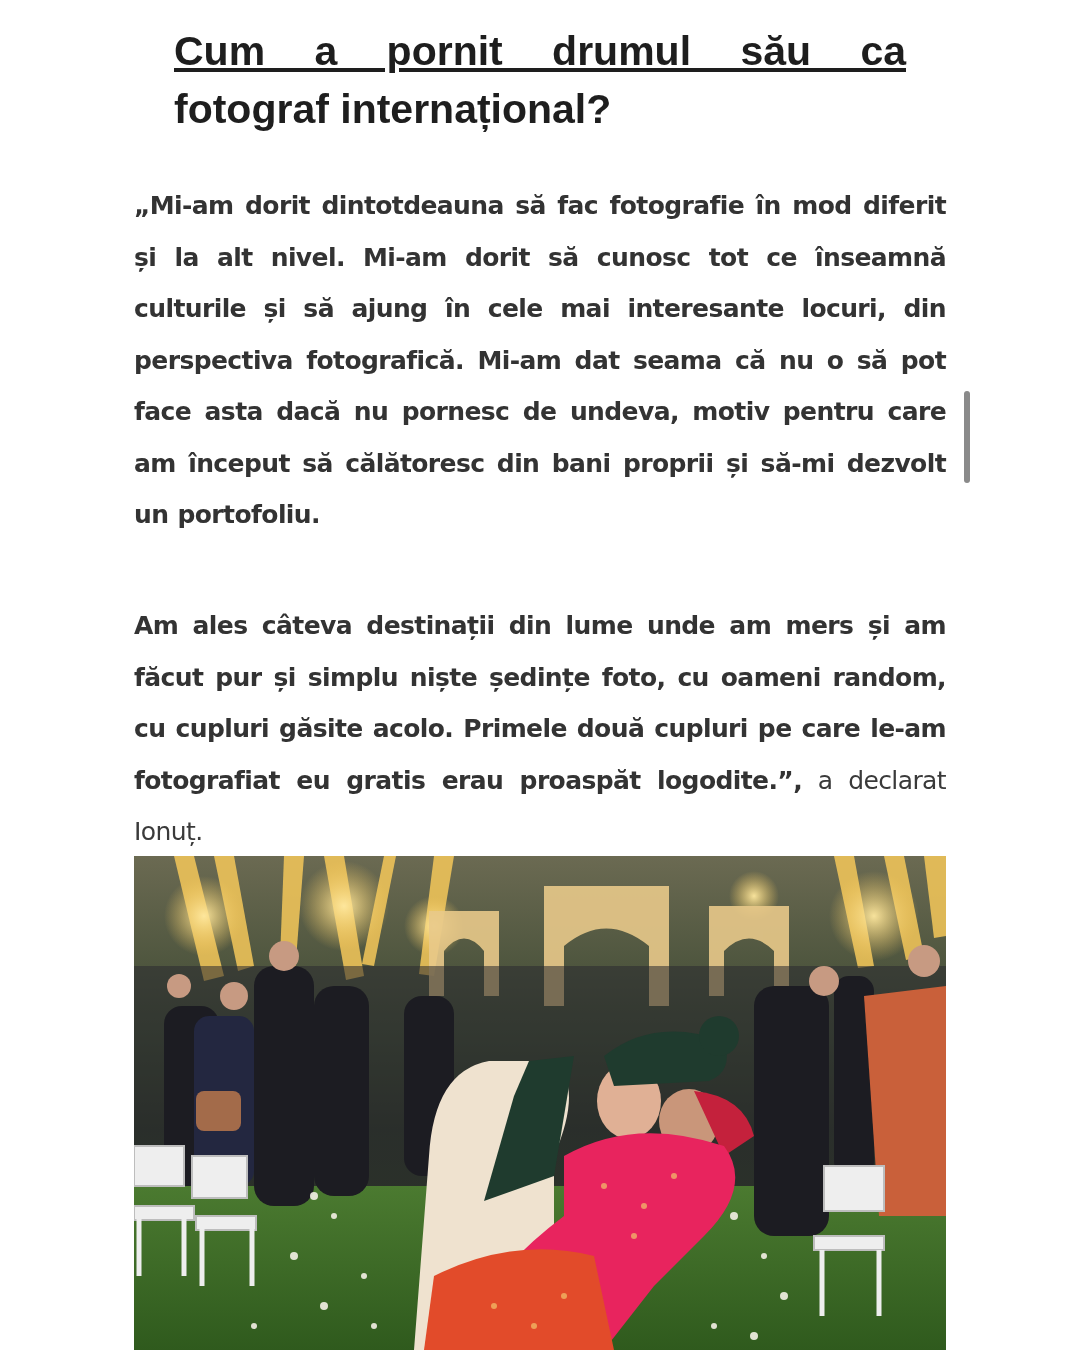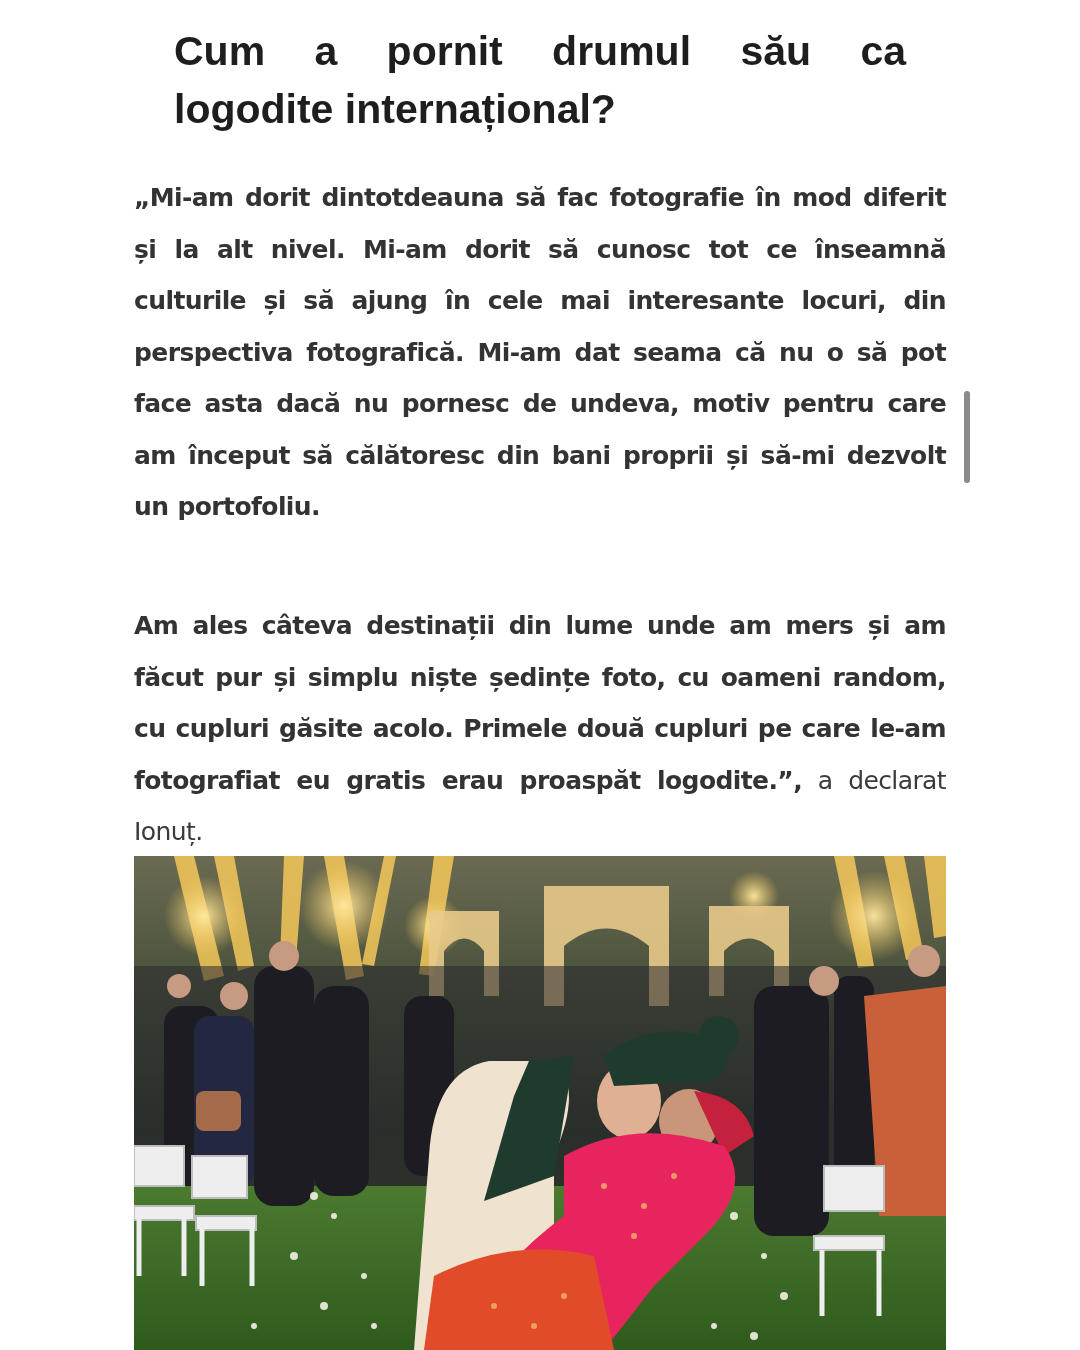--- a/index.html
+++ b/index.html
@@ -26,39 +26,40 @@
       font-size: 41px;
       line-height: 58px;
       color: #1e1e1e;
       text-align: justify;
       text-align-last: left;
     }
     .article-title .line1 {
       display: block;
       text-align: justify;
       text-align-last: justify;
+      text-decoration: underline;
     }
     .article-title .line2 {
       display: block;
     }
     .para {
       position: absolute;
       left: 134px;
       width: 812px;
       margin: 0;
       font-family: "DejaVu Sans", sans-serif;
       font-weight: bold;
       font-size: 25px;
       line-height: 51.5px;
       color: #333333;
       text-align: justify;
       letter-spacing: -0.6px;
       word-spacing: 1px;
     }
-    .para1 { top: 172px; }
+    .para1 { top: 180px; }
     .para2 { top: 600px; }
     .para .normal {
       font-weight: normal;
       color: #3a3a3a;
     }
     .scrollbar-thumb {
       position: absolute;
       left: 964px;
       top: 391px;
       width: 6px;
@@ -77,21 +78,21 @@
     }
     .photo svg {
       display: block;
     }
   </style>
 </head>
 <body>
 
 <h1 class="article-title">
   <span class="line1">Cum a pornit drumul său ca</span>
-  <span class="line2">logodite internațional?</span>
+  <span class="line2">fotograf internațional?</span>
 </h1>
 
 <p class="para para1">
   <span>„Mi-am dorit dintotdeauna să fac fotografie în mod diferit și la alt nivel. Mi-am dorit să cunosc tot ce înseamnă culturile și să ajung în cele mai interesante locuri, din perspectiva fotografică. Mi-am dat seama că nu o să pot face asta dacă nu pornesc de undeva, motiv pentru care am început să călătoresc din bani proprii și să-mi dezvolt un portofoliu.</span>
 </p>
 
 <p class="para para2">
   <span>Am ales câteva destinații din lume unde am mers și am făcut pur și simplu niște ședințe foto, cu oameni random, cu cupluri găsite acolo.  Primele două cupluri pe care le-am fotografiat eu gratis erau proaspăt logodite.”,</span><span class="normal"> a declarat Ionuț.</span>
 </p>
 

